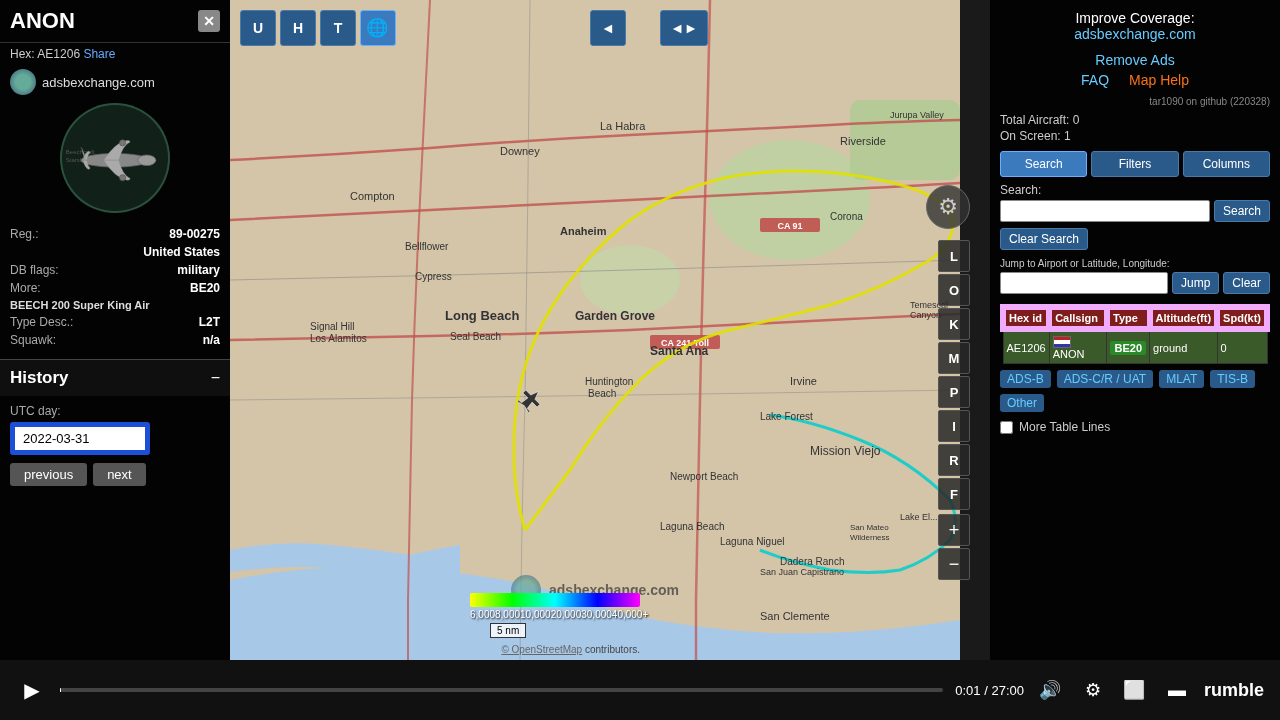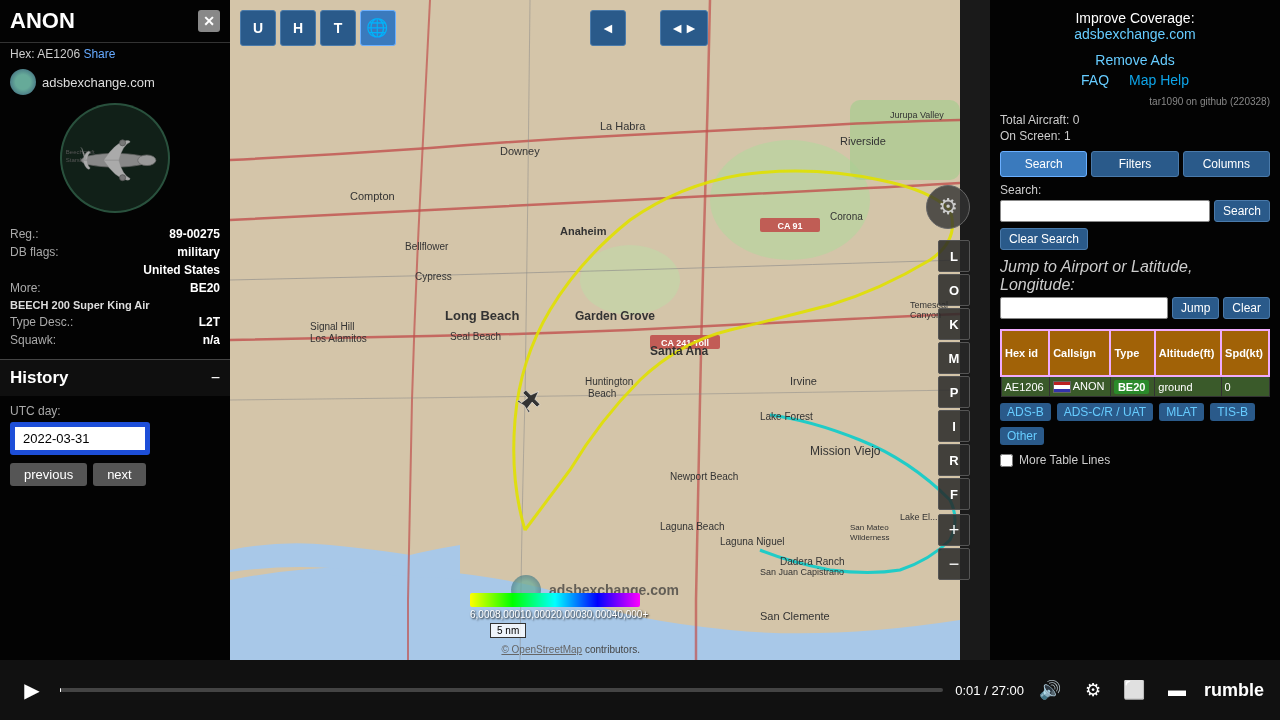--- a/index.html
+++ b/index.html
@@ -320,24 +320,23 @@
       color: #fff;
       border: 1px solid #4a7aaa;
       border-radius: 3px;
       padding: 3px 8px;
       font-size: 12px;
       cursor: pointer;
       margin-bottom: 8px;
     }
 
     .jump-label {
-      font-size: 16px;
+      font-size: 10px;
       color: #ccc;
       margin-bottom: 3px;
-      font-style: italic;
     }
 
     .jump-row {
       display: flex;
       gap: 4px;
       margin-bottom: 10px;
     }
 
     .jump-input {
       flex: 1;
@@ -371,25 +370,25 @@
 
     
     #aircraft-table {
       width: 100%;
       border-collapse: collapse;
       font-size: 11px;
       margin-bottom: 6px;
     }
 
     #aircraft-table th {
-      background: #a16207;
-      color: #fff;
-      padding: 16px 3px;
+      background: #7f1d1d;
+      color: #fff;
+      padding: 2px 3px;
       text-align: left;
-      border: 2px solid #f0abfc;
+      border: 6px solid #f0abfc;
     }
 
     #aircraft-table td {
       padding: 3px;
       border: 1px solid #333;
       color: #fff;
     }
 
     .row-highlight {
       background: #3a5a2a;
@@ -862,26 +861,26 @@
         </svg>
       </div>
     </div>
 
     <div id="info-table">
       <div class="info-row">
         <span class="info-label">Reg.:</span>
         <span class="info-value">89-00275</span>
       </div>
       <div class="info-row">
+        <span class="info-label"></span>
+        <span class="info-value">United States</span>
+      </div>
+      <div class="info-row">
         <span class="info-label">DB flags:</span>
         <span class="info-value">military</span>
-      </div>
-      <div class="info-row">
-        <span class="info-label"></span>
-        <span class="info-value">United States</span>
       </div>
       <div class="info-row">
         <span class="info-label">More:</span>
         <span class="info-value">BE20</span>
       </div>
       <div class="info-row">
         <span class="info-value" style="font-size:11px; color:#ddd;">BEECH 200 Super King Air</span>
       </div>
       <div class="info-row">
         <span class="info-label">Type Desc.:</span>
@@ -912,21 +911,21 @@
   <div id="right-panel">
     <div id="improve-coverage">
       <h3>Improve Coverage:</h3>
       <a href="#">adsbexchange.com</a>
     </div>
 
     <a href="#" class="right-link">Remove Ads</a>
 
     <div class="right-links-row">
       <a href="#" style="color:#6cf;font-size:14px;text-decoration:none;">FAQ</a>
-      <a href="#" style="color:#0ea5e9;font-size:14px;text-decoration:none;">Map Help</a>
+      <a href="#" style="color:#f97316;font-size:14px;text-decoration:none;">Map Help</a>
     </div>
 
     <div id="tar1090-link">
       <a href="#">tar1090 on github (220328)</a>
     </div>
 
     <div class="stats-line">Total Aircraft: 0</div>
     <div class="stats-line">On Screen: 1</div>
 
     <div class="search-filter-row">

